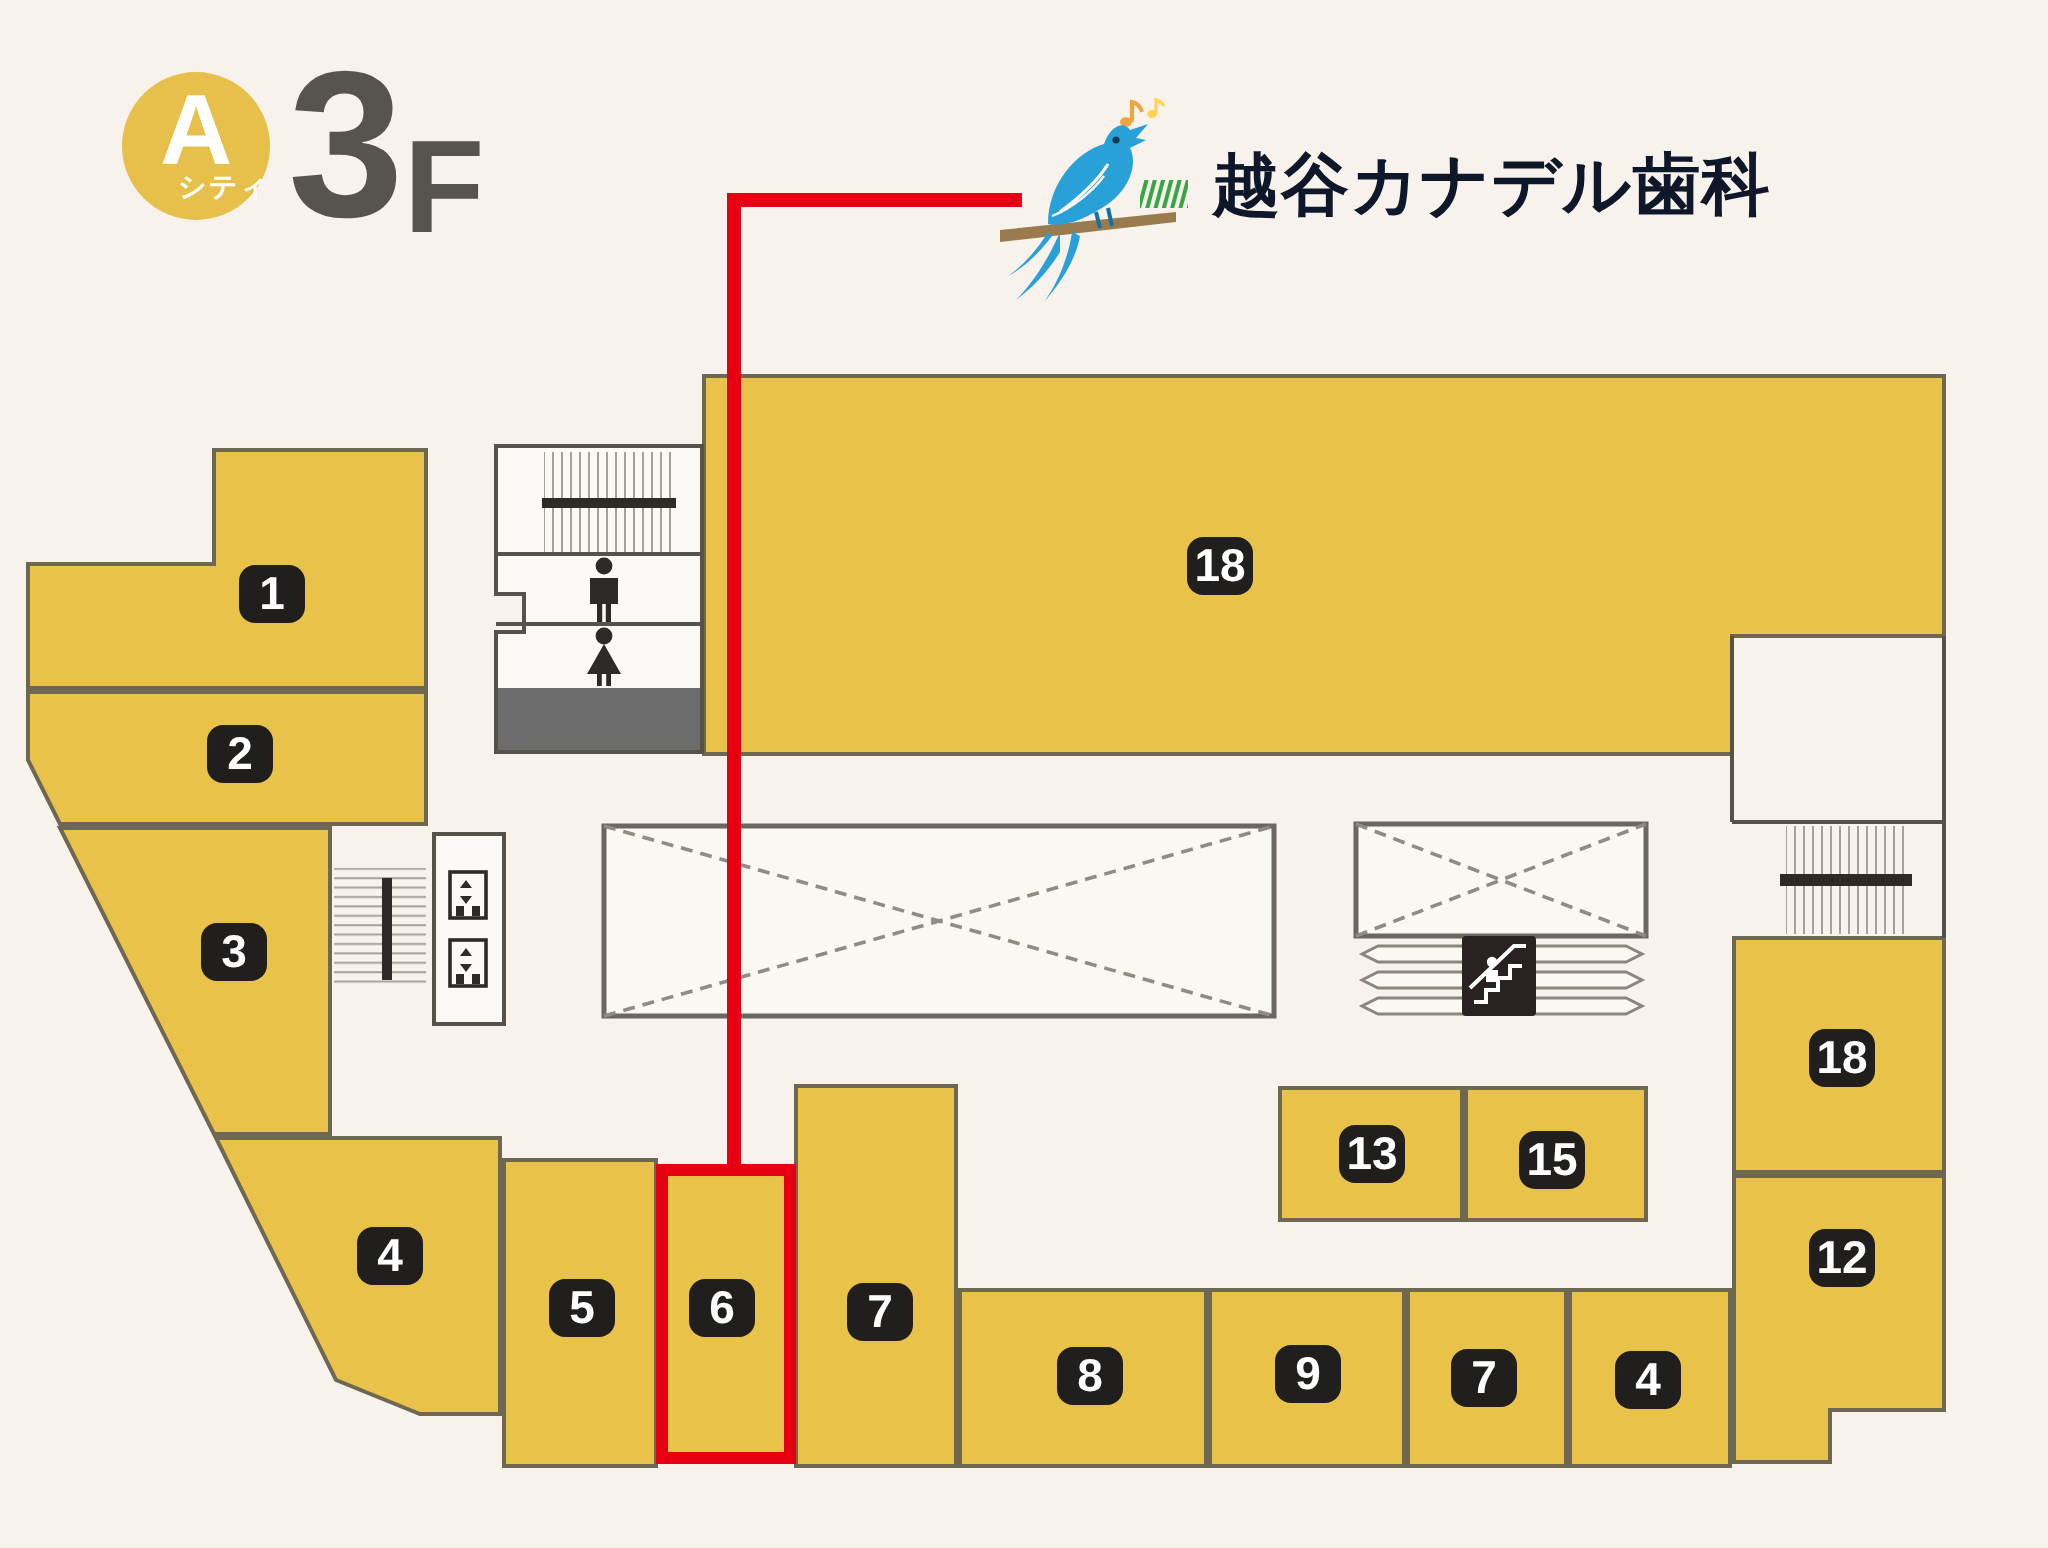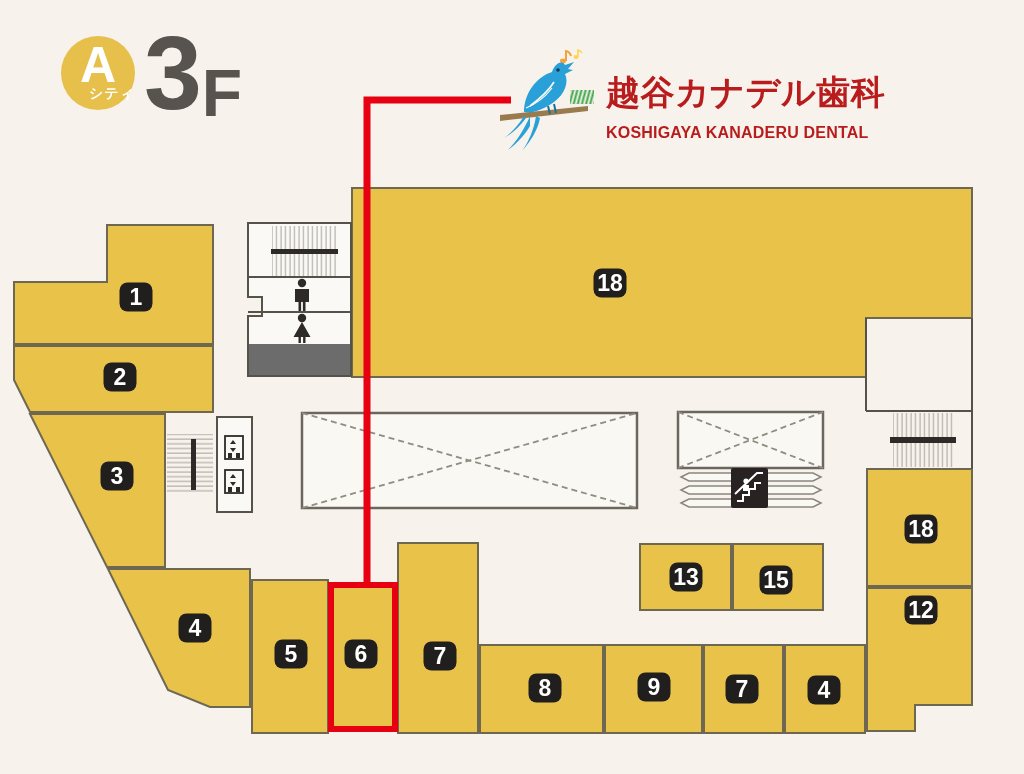--- a/index.html
+++ b/index.html
@@ -32,21 +32,21 @@
   .building-letter{position:absolute;top:0px;width:100%;text-align:center;
     font-size:50px;font-weight:bold;line-height:58px;}
   .building-name{position:absolute;bottom:7px;width:100%;text-align:right;
     font-size:14px;font-weight:bold;letter-spacing:1px;}
   .floor-label{position:absolute;left:144px;top:24px;color:var(--floor-text);
     display:flex;align-items:flex-end;line-height:1;}
   .floor-number{font-size:104px;font-weight:bold;line-height:0.96;letter-spacing:-2px;}
   .floor-suffix{font-size:66px;font-weight:bold;line-height:0.9;margin-left:2px;}
   
   .logo-bird{position:absolute;left:496px;top:48px;}
-  .logo-text{position:absolute;left:606px;top:70px;color:#b91c1c;}
+  .logo-text{position:absolute;left:606px;top:70px;color:#0f172a;}
   .logo-title{font-size:34px;font-weight:600;letter-spacing:0.5px;white-space:nowrap;}
   .logo-subtitle{font-size:16px;font-weight:bold;letter-spacing:0.2px;margin-top:8px;white-space:nowrap;}
 </style>
 </head>
 <body>
 
 <div class="screen">
 
   <svg class="plan" width="1024" height="774" viewBox="0 0 1024 774">
     <defs>
@@ -156,21 +156,21 @@
     <div class="badge" style="left:120px;top:377px">2</div>
     <div class="badge" style="left:117px;top:476px">3</div>
     <div class="badge" style="left:195px;top:628px">4</div>
     <div class="badge" style="left:291px;top:654px">5</div>
     <div class="badge" style="left:361px;top:654px">6</div>
     <div class="badge" style="left:440px;top:656px">7</div>
     <div class="badge" style="left:545px;top:688px">8</div>
     <div class="badge" style="left:654px;top:687px">9</div>
     <div class="badge" style="left:742px;top:689px">7</div>
     <div class="badge" style="left:824px;top:690px">4</div>
-    <div class="badge" style="left:921px;top:610px">12</div>
+    <div class="badge" style="left:921px;top:629px">12</div>
     <div class="badge" style="left:921px;top:529px">18</div>
     <div class="badge" style="left:686px;top:577px">13</div>
     <div class="badge" style="left:776px;top:580px">15</div>
     <div class="badge" style="left:610px;top:283px">18</div>
   </div>
 
   <div class="building-badge">
     <div class="building-letter">A</div>
     <div class="building-name">シティ</div>
   </div>
@@ -206,16 +206,15 @@
     <g>
       <path d="M28,64 C28,44 42,28 56,24 C59,15 66,12 69,17 L78,14 L72,21 L77,22 L69,26 C73,34 69,46 58,54 C48,61 36,66 28,64 Z" fill="#2aa0d8"></path>
       <path d="M34,58 C42,52 52,44 58,34" stroke="#fdfcf8" stroke-width="1.6" fill="none"></path>
       <path d="M30,60 C40,56 50,48 56,40" stroke="#fdfcf8" stroke-width="1.2" fill="none"></path>
       <circle cx="62" cy="22" r="1.8" fill="#123a52"></circle>
       <path d="M52,58 l2,8 M58,56 l2,9" stroke="#1272a8" stroke-width="2"></path>
     </g>
   </svg>
   <div class="logo-text">
     <div class="logo-title">越谷カナデル歯科</div>
-    <div class="logo-subtitle">KOSHIGAYA KANADERU DENTAL</div>
   </div>
 
 </div>
 
 </body></html>

